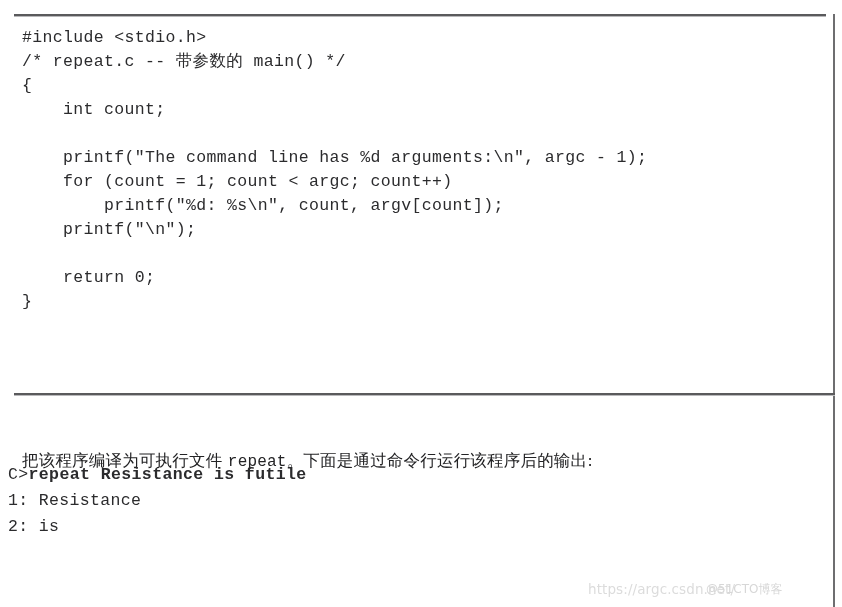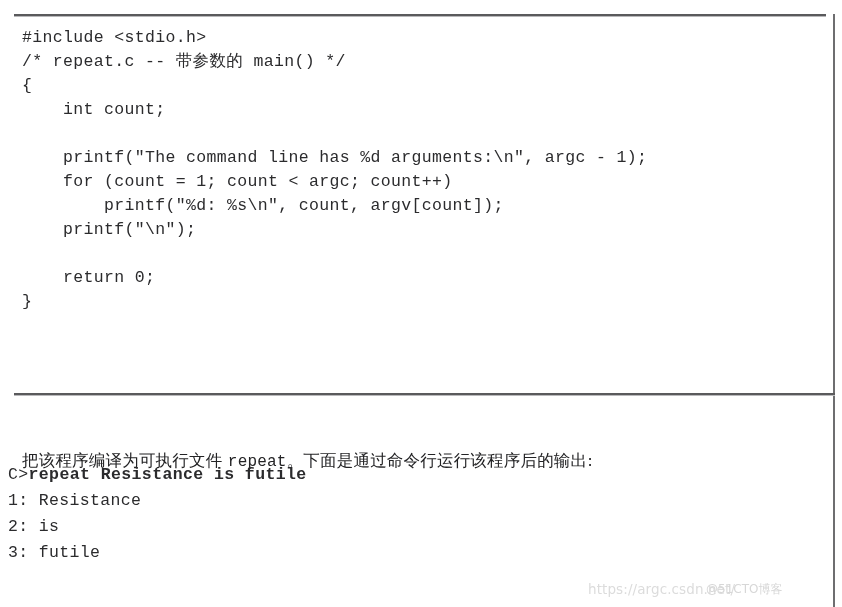--- a/index.html
+++ b/index.html
@@ -147,18 +147,17 @@
     <div class="code-line">    return 0;</div>
     <div class="code-line">}</div>
   </div>
 
   <div class="prose"><span>把该程序编译为可执行文件 </span><span class="mono-inline">repeat</span><span>。下面是通过命令行运行该程序后的输出:</span></div>
 
   <div class="terminal">
     <div class="term-line"><span class="prompt">C&gt;</span><span class="cmd">repeat Resistance is futile</span></div>
     <div class="term-line">1: Resistance</div>
     <div class="term-line">2: is</div>
-    <div class="term-line">3: futile</div>
   </div>
 
   <div class="watermark"><span class="wm-url">https://argc.csdn.net/</span><span class="wm-tag">@51CTO博客</span></div>
 
 </div>
 
 </body></html>

